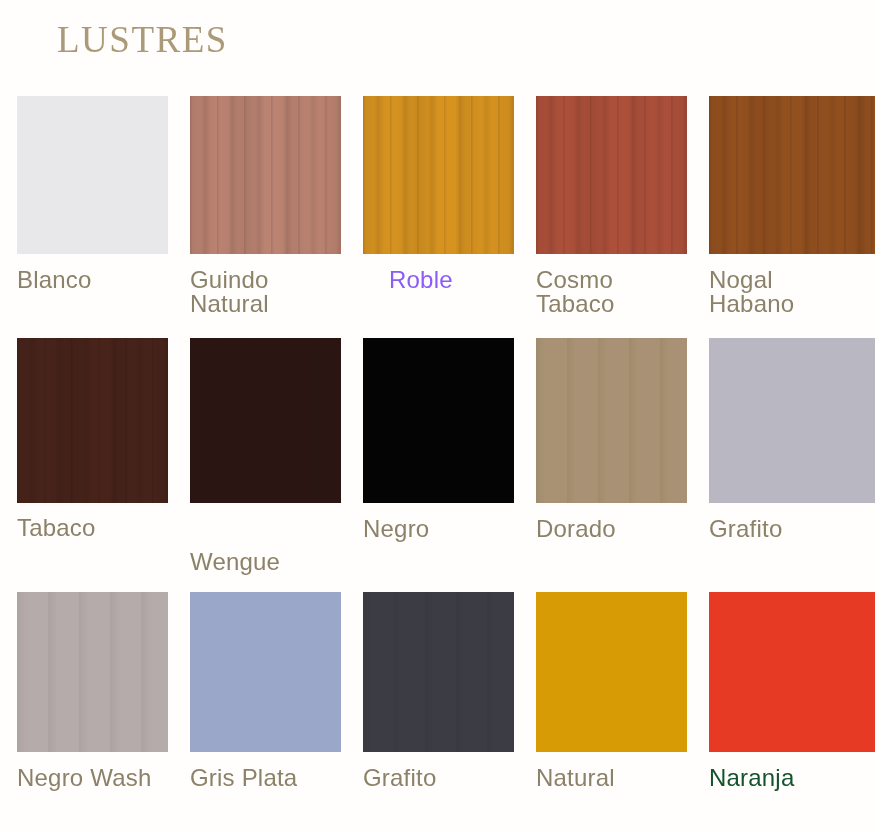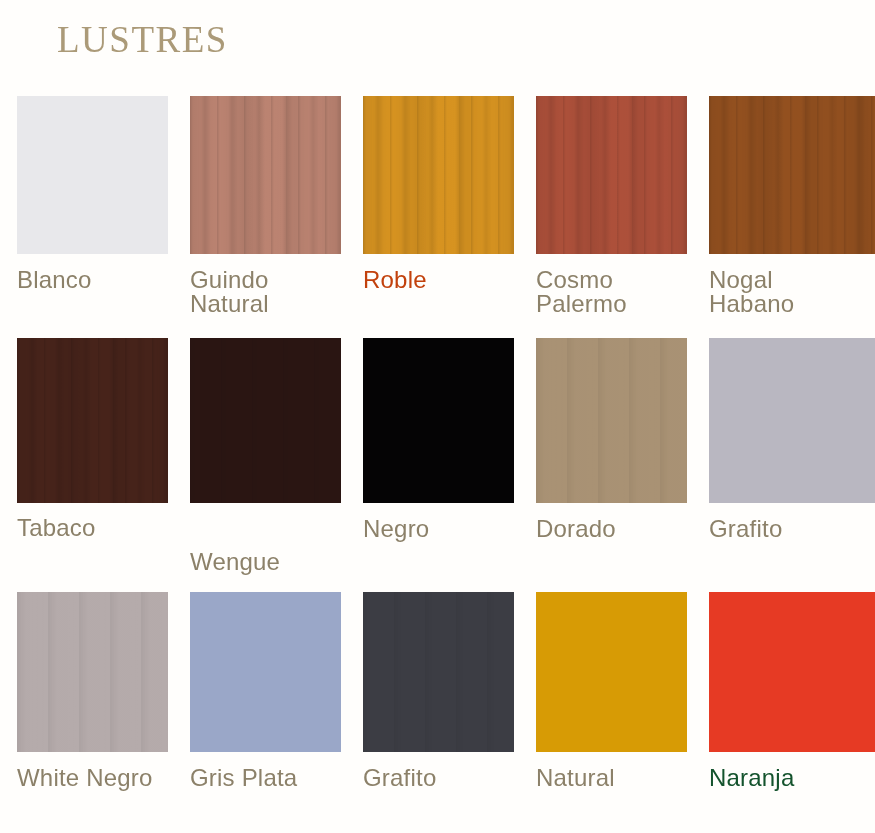--- a/index.html
+++ b/index.html
@@ -156,28 +156,28 @@
             <span class="grain"></span>
           </div>
         <div class="swatch-label" style="color: rgb(140, 129, 105);">Guindo
 Natural</div>
       </div>
 
       <div class="swatch-cell col-2">
         <div class="swatch-chip grain-on" style="background-color: rgb(215, 147, 32);">
             <span class="grain"></span>
           </div>
-        <div class="swatch-label" style="color: #c2410c;">Roble</div>
+        <div class="swatch-label" style="color: #8b5cf6; margin-left: 26px;">Roble</div>
       </div>
 
       <div class="swatch-cell col-3">
         <div class="swatch-chip grain-on" style="background-color: rgb(173, 80, 58);">
             <span class="grain"></span>
           </div>
-        <div class="swatch-label" style="color: rgb(140, 129, 105);">Cosmo Palermo</div>
+        <div class="swatch-label" style="color: rgb(140, 129, 105);">Cosmo Tabaco</div>
       </div>
 
       <div class="swatch-cell col-4">
         <div class="swatch-chip grain-on" style="background-color: rgb(147, 80, 31);">
             <span class="grain"></span>
           </div>
         <div class="swatch-label" style="color: rgb(140, 129, 105);">Nogal
 Habano</div>
       </div>
 
@@ -221,21 +221,21 @@
       </div>
 
     </div>
 
     <div class="swatch-row row-2">
 
       <div class="swatch-cell col-0">
         <div class="swatch-chip grain-soft" style="background-color: rgb(181, 171, 171);">
             <span class="grain"></span>
           </div>
-        <div class="swatch-label" style="color: rgb(140, 129, 105);">White Negro</div>
+        <div class="swatch-label" style="color: rgb(140, 129, 105);">Negro Wash</div>
       </div>
 
       <div class="swatch-cell col-1">
         <div class="swatch-chip" style="background-color: rgb(154, 167, 200);">
             <span class="grain"></span>
           </div>
         <div class="swatch-label" style="color: rgb(140, 129, 105);">Gris Plata</div>
       </div>
 
       <div class="swatch-cell col-2">

